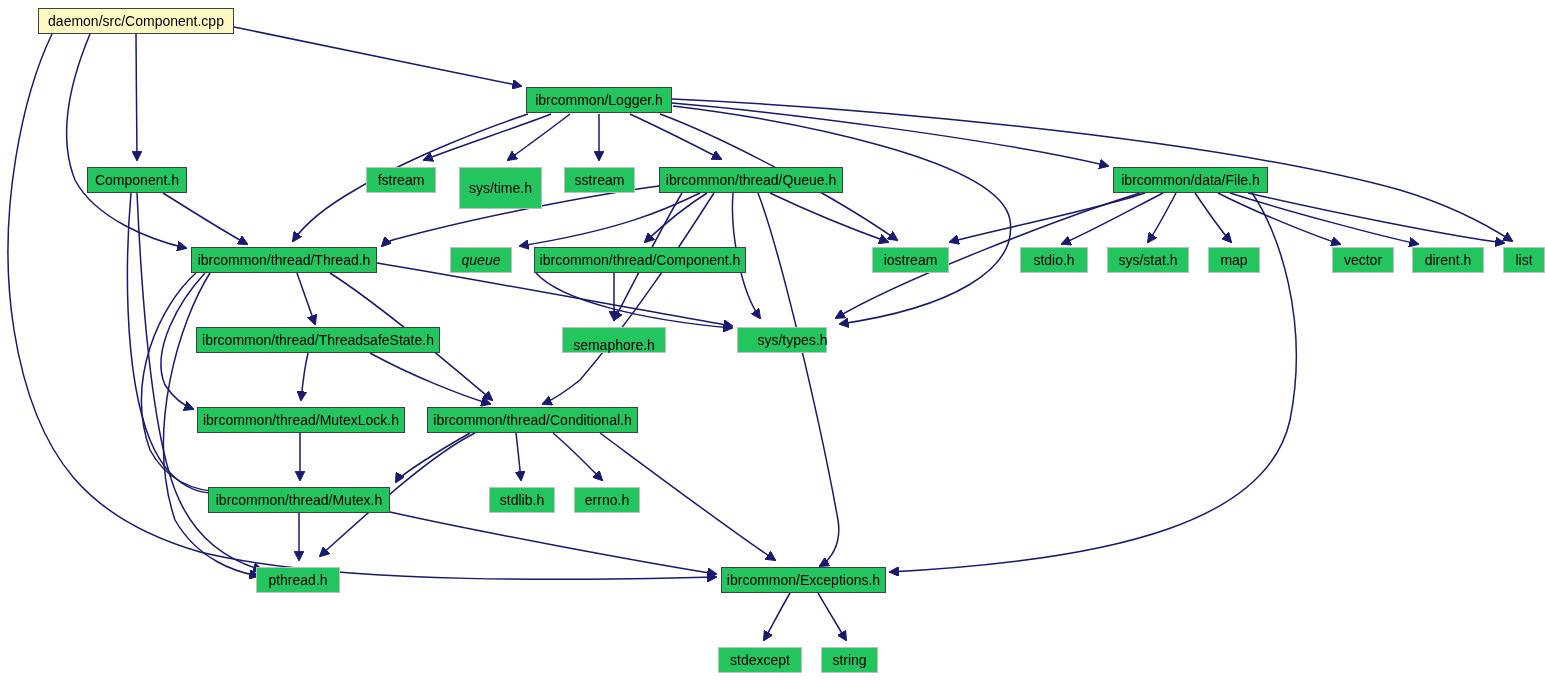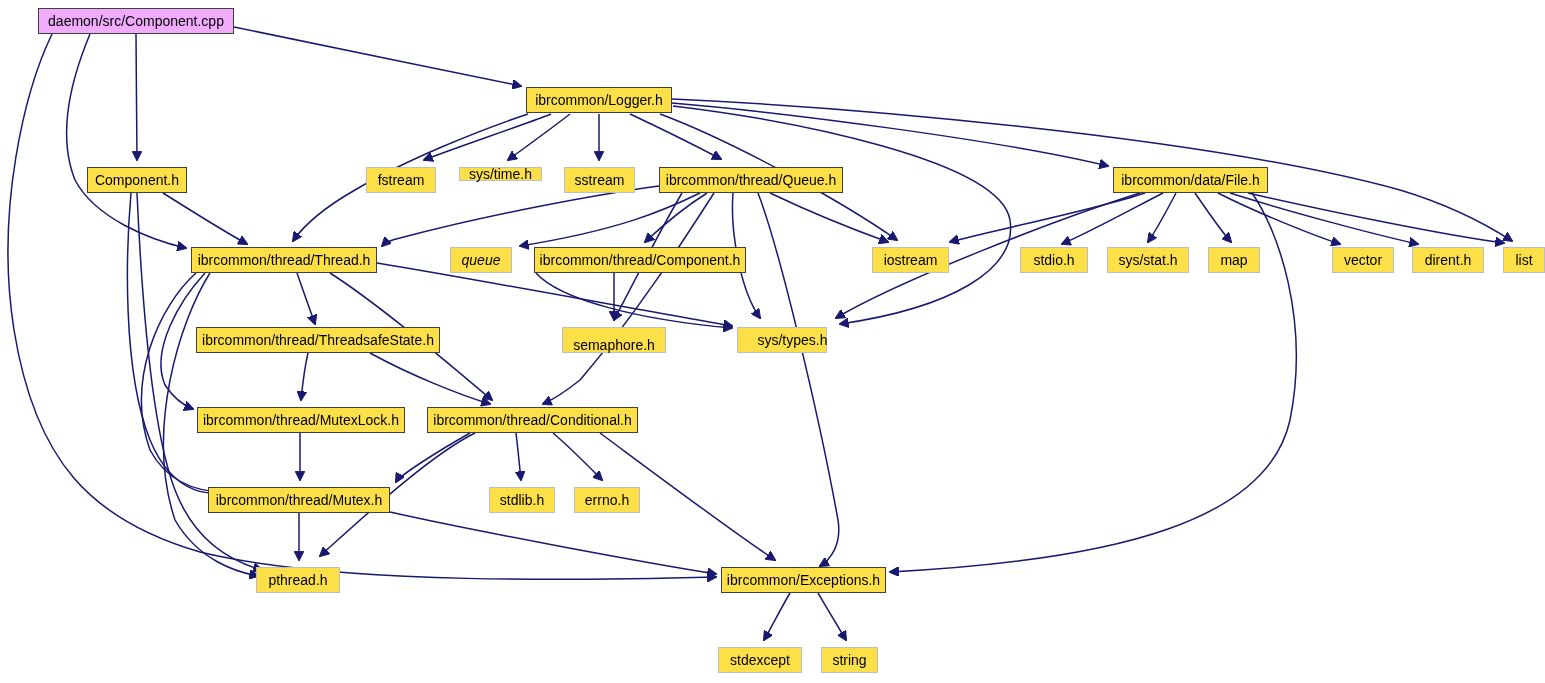--- a/index.html
+++ b/index.html
@@ -37,31 +37,31 @@
   }
   .node-box {
     position: absolute;
     box-sizing: border-box;
     display: flex;
     align-items: center;
     justify-content: center;
     font-size: 14px;
     line-height: 1;
     color: #000000;
-    background: #fde047;
+    background: #22c55e;
     border: 1px solid #bfbfbf;
     white-space: nowrap;
     user-select: none;
   }
   .node-box.kind-local {
     border: 1.6px solid #404040;
   }
   .node-box.kind-root {
     border: 1.6px solid #404040;
-    background: #f0abfc;
+    background: #fef9c3;
     text-align: right;
   }
   .node-label {
     padding: 0 7px;
     pointer-events: none;
   }
 </style>
 </head>
 <body>
 
@@ -134,21 +134,21 @@
       </div>
       <div class="node-box kind-local" style="left: 526px; top: 87px; width: 146px; height: 26px;">
         <span class="node-label">ibrcommon/Logger.h</span>
       </div>
       <div class="node-box kind-local" style="left: 87px; top: 167px; width: 100px; height: 26px;">
         <span class="node-label">Component.h</span>
       </div>
       <div class="node-box kind-system" style="left: 366px; top: 167px; width: 70px; height: 26px;">
         <span class="node-label">fstream</span>
       </div>
-      <div class="node-box kind-system" style="left: 459px; top: 167px; width: 83px; height: 14px;">
+      <div class="node-box kind-system" style="left: 459px; top: 167px; width: 83px; height: 42px;">
         <span class="node-label">sys/time.h</span>
       </div>
       <div class="node-box kind-system" style="left: 564px; top: 167px; width: 71px; height: 26px;">
         <span class="node-label">sstream</span>
       </div>
       <div class="node-box kind-local" style="left: 659px; top: 167px; width: 184px; height: 26px;">
         <span class="node-label">ibrcommon/thread/Queue.h</span>
       </div>
       <div class="node-box kind-local" style="left: 1113px; top: 167px; width: 155px; height: 26px;">
         <span class="node-label">ibrcommon/data/File.h</span>

